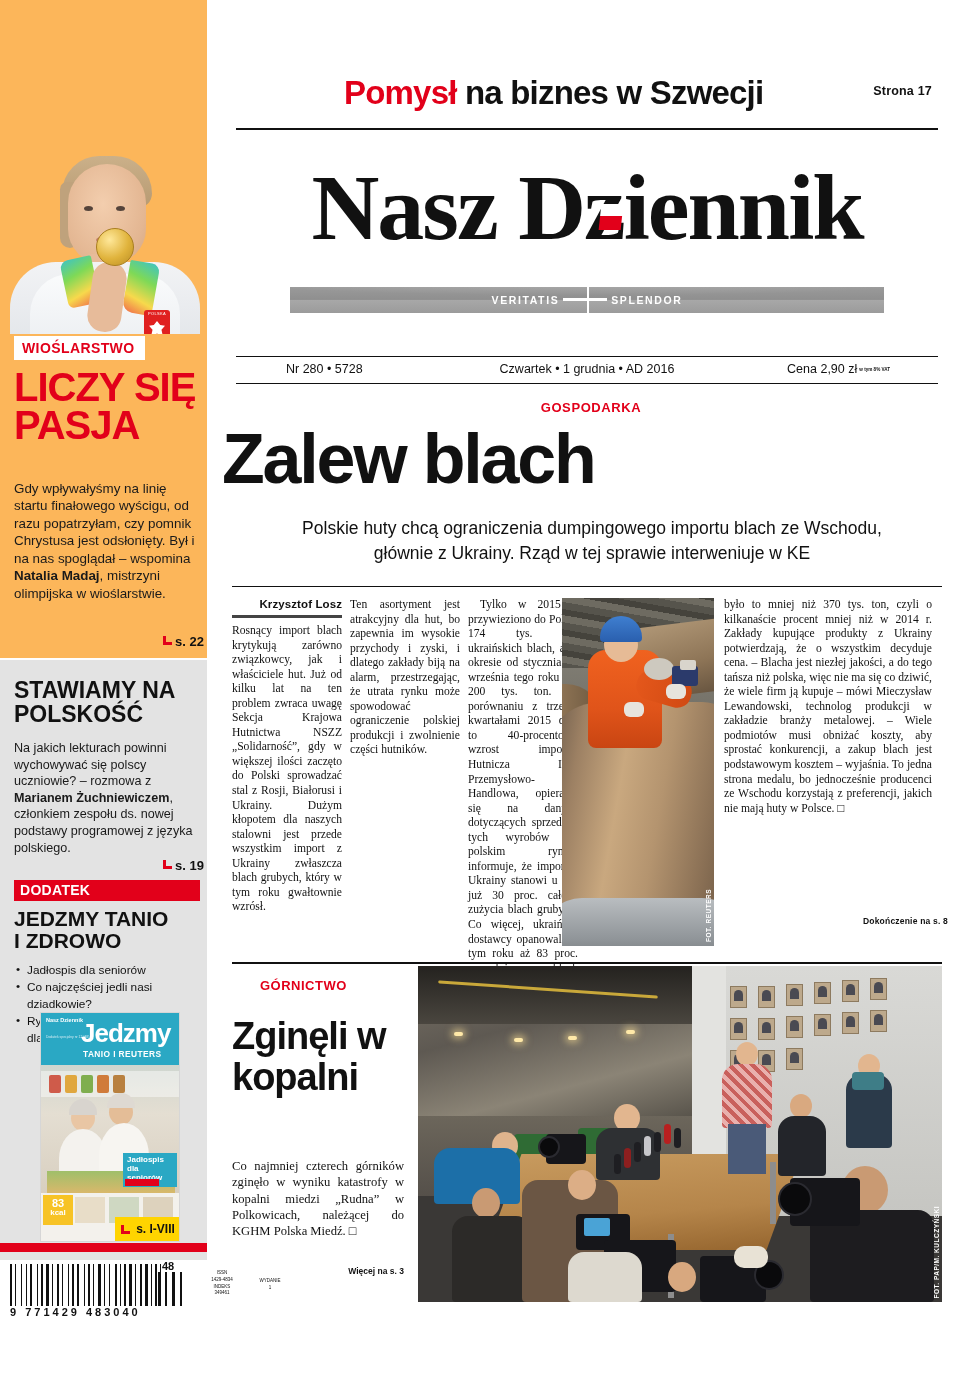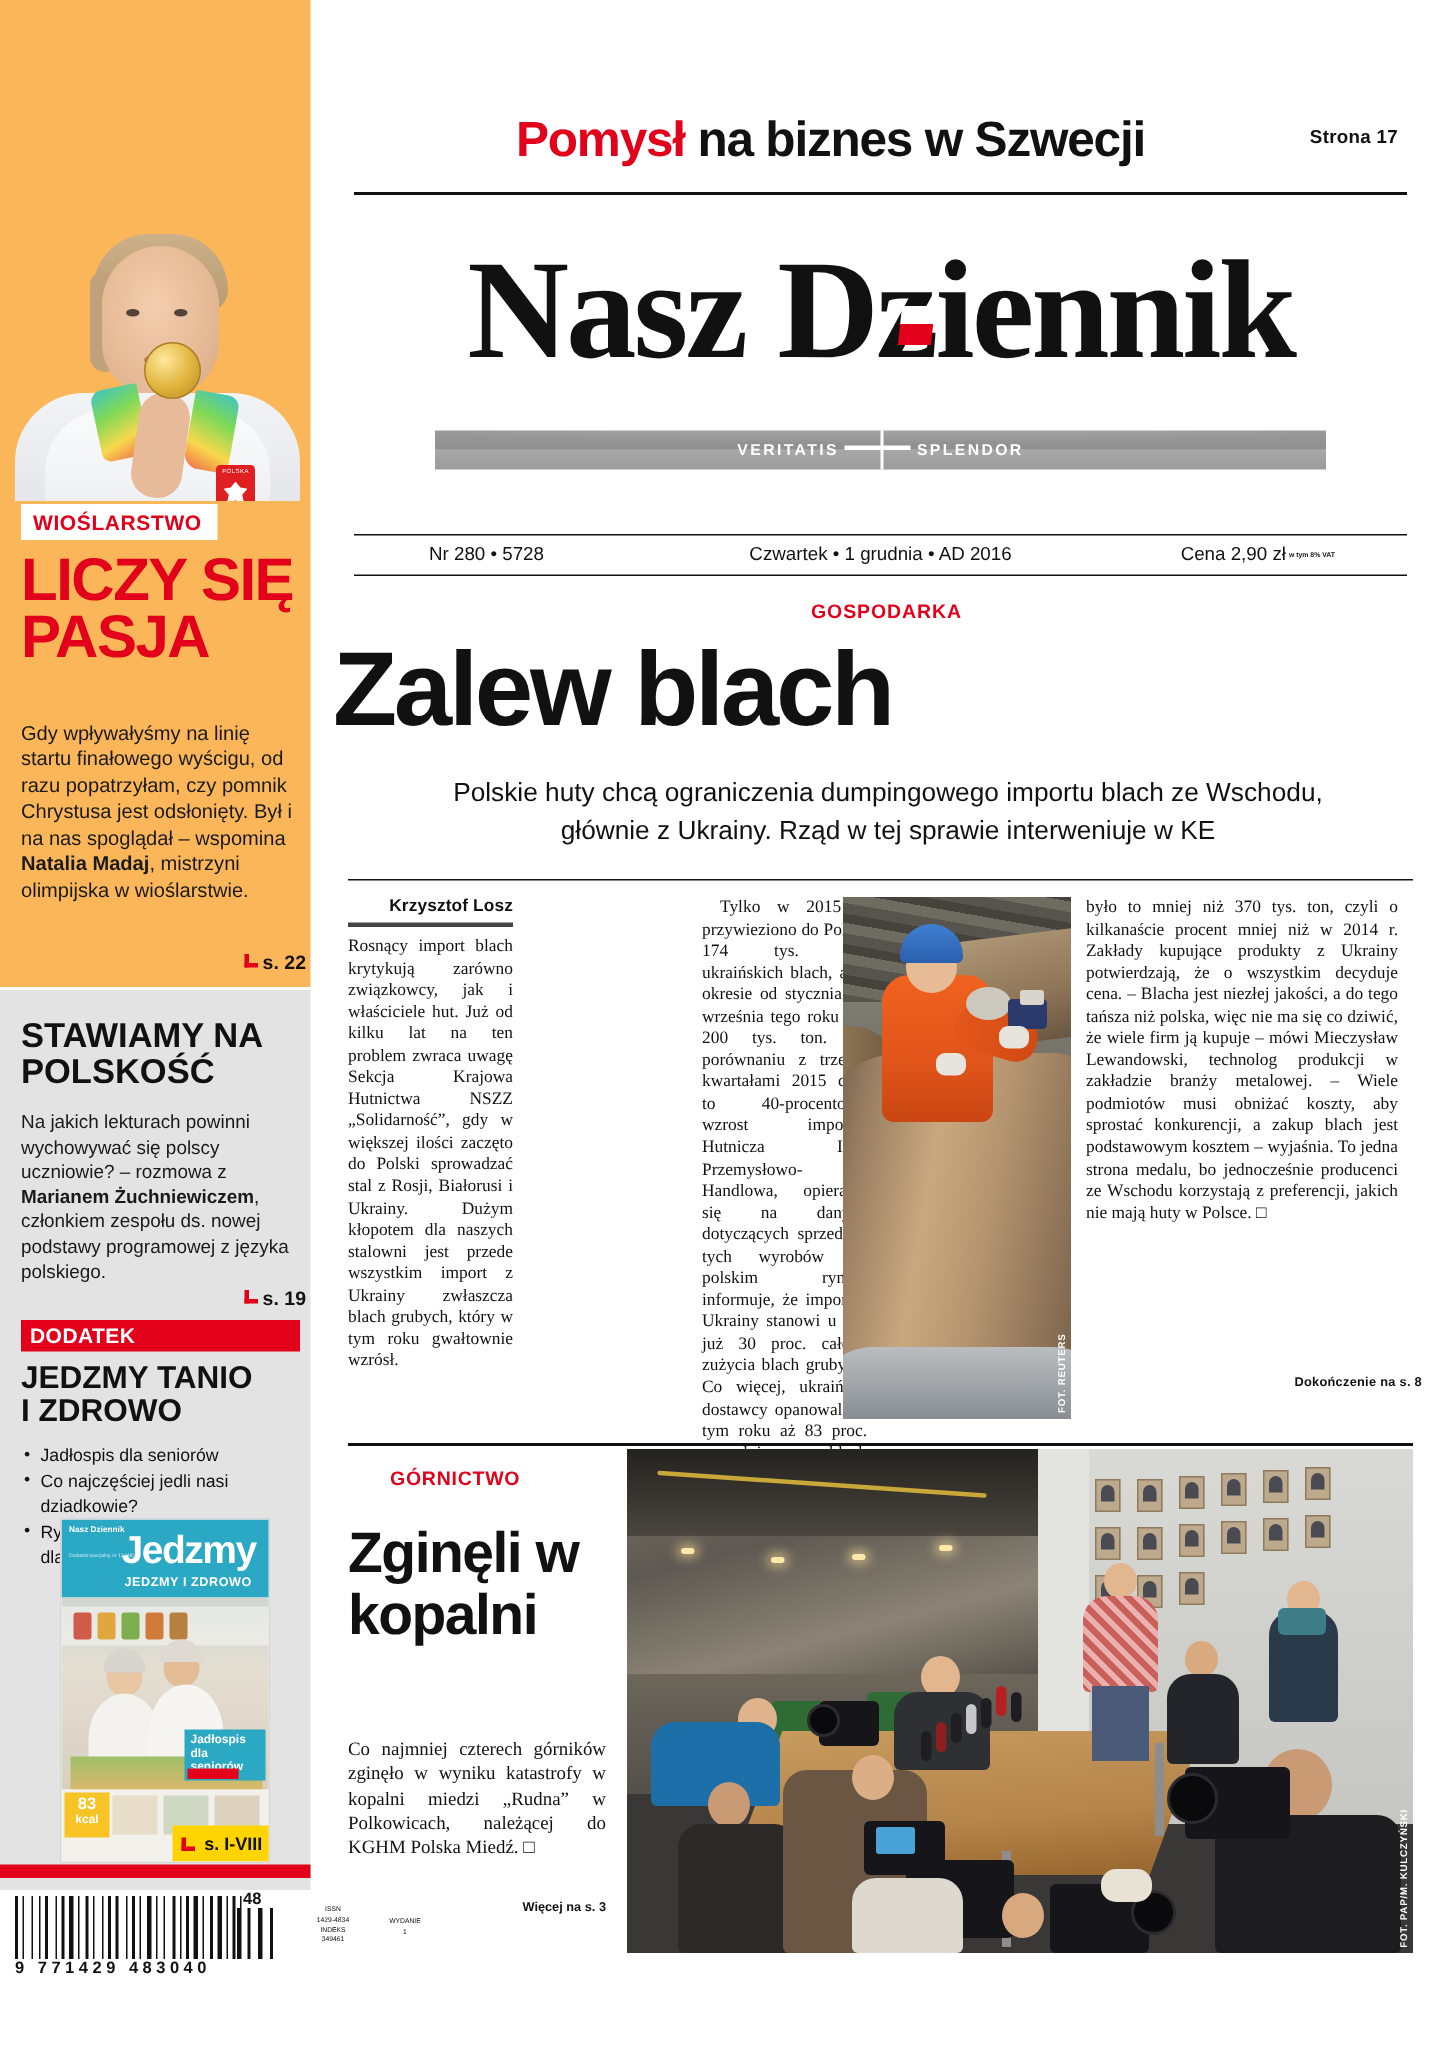--- a/index.html
+++ b/index.html
@@ -427,21 +427,21 @@
       <li>Co najczęściej jedli nasi dziadkowie?</li>
       <li>Ryby – które warto jeść i dlaczego?</li>
     </ul>
 
     <div class="mag">
       <div class="mag-top"></div>
       <div class="mag-nd">Nasz Dziennik</div>
       <div class="mag-nd2">Dodatek specjalny
 nr 12 (48)</div>
       <div class="mag-jedzmy">Jedzmy</div>
-      <div class="mag-sub">JEDZMY I ZDROWO</div>
+      <div class="mag-sub">TANIO I REUTERS</div>
 
       <div class="mag-photo">
         <div class="mag-shelf"></div>
         <div class="mag-jar" style="left:8px;background:#cf5b4a;"></div>
         <div class="mag-jar" style="left:24px;background:#e0a73e;"></div>
         <div class="mag-jar" style="left:40px;background:#7fae4e;"></div>
         <div class="mag-jar" style="left:56px;background:#d07b3a;"></div>
         <div class="mag-jar" style="left:72px;background:#b8803f;"></div>
         <div class="mag-head" style="left:30px;top:40px;width:24px;height:26px;background:#e9c6a4;"></div>
         <div class="mag-head" style="left:28px;top:34px;width:28px;height:16px;background:#d8d4ce;border-radius:14px 14px 0 0;"></div>
@@ -589,20 +589,23 @@
 
     <div class="art-rule"></div>
 
     <div class="byline-box">
       <div class="byline">Krzysztof Losz</div>
       <div class="byline-rule"></div>
     </div>
 
     <div class="col" id="col1">
         <p class="first">Rosnący import blach krytykują zarówno związkowcy, jak i właściciele hut. Już od kilku lat na ten problem zwraca uwagę Sekcja Krajowa Hutnictwa NSZZ „Solidarność”, gdy w większej ilości zaczęto do Polski sprowadzać stal z Rosji, Białorusi i Ukrainy. Dużym kłopotem dla naszych stalowni jest przede wszystkim import z Ukrainy zwłaszcza blach grubych, który w tym roku gwałtownie wzrósł.</p>
+      </div>
+    <div class="col" id="col2">
+        <p class="first">Ten asortyment jest atrakcyjny dla hut, bo zapewnia im wysokie przychody i zyski, i dlatego zakłady biją na alarm, przestrzegając, że utrata rynku może spowodować ograniczenie polskiej produkcji i zwolnienie części hutników.</p>
       </div>
     <div class="col" id="col3">
         <p>Tylko w 2015 r. przywieziono do Polski 174 tys. ton ukraińskich blach, a w okresie od stycznia do września tego roku już 200 tys. ton. W porównaniu z trzema kwartałami 2015 daje to 40-procentowy wzrost importu. Hutnicza Izba Przemysłowo-Handlowa, opierając się na danych dotyczących sprzedaży tych wyrobów na polskim rynku, informuje, że import z Ukrainy stanowi u nas już 30 proc. całego zużycia blach grubych. Co więcej, ukraińscy dostawcy opanowali w tym roku aż 83 proc. sprzedaży blach grubych do Polski z krajów leżących poza UE. Rosnący import powoduje równoczesny spadek produkcji tego asortymentu przez nasze huty; w 2015 r.</p>
       </div>
     <div class="col" id="col4">
         <p class="first">było to mniej niż 370 tys. ton, czyli o kilkanaście procent mniej niż w 2014 r. Zakłady kupujące produkty z Ukrainy potwierdzają, że o wszystkim decyduje cena. – Blacha jest niezłej jakości, a do tego tańsza niż polska, więc nie ma się co dziwić, że wiele firm ją kupuje – mówi Mieczysław Lewandowski, technolog produkcji w zakładzie branży metalowej. – Wiele podmiotów musi obniżać koszty, aby sprostać konkurencji, a zakup blach jest podstawowym kosztem – wyjaśnia. To jedna strona medalu, bo jednocześnie producenci ze Wschodu korzystają z preferencji, jakich nie mają huty w Polsce. □</p>
       </div>
 
     <div class="steel-photo">
       <div class="sp-bg"></div>

